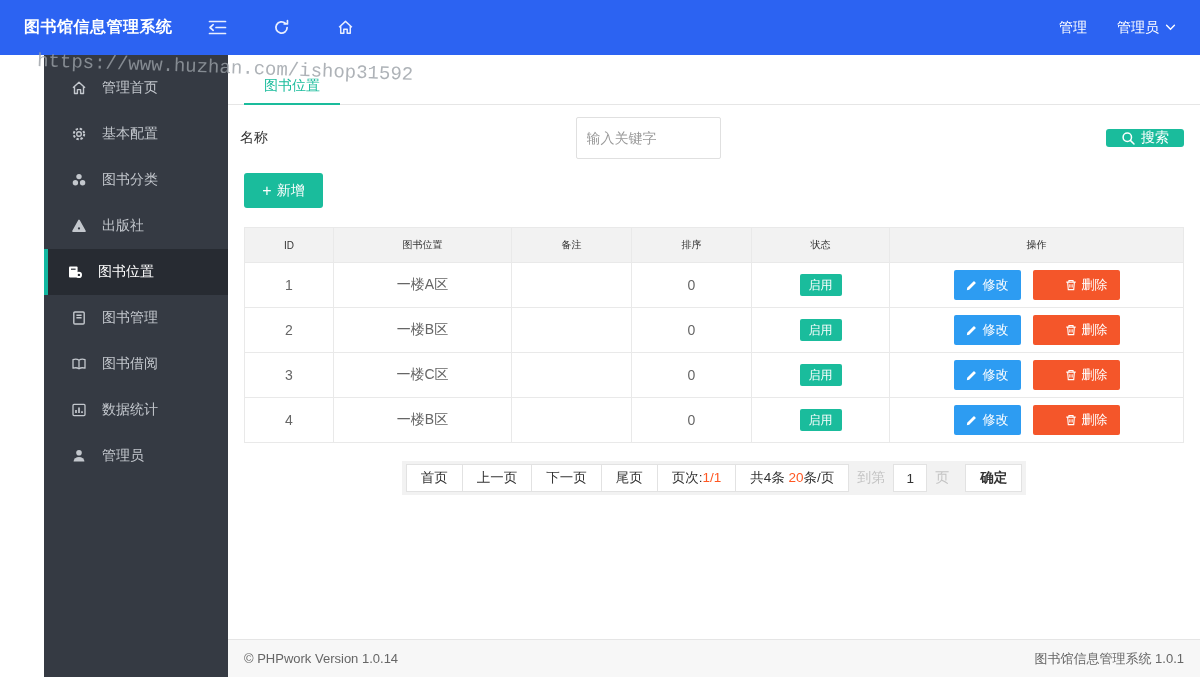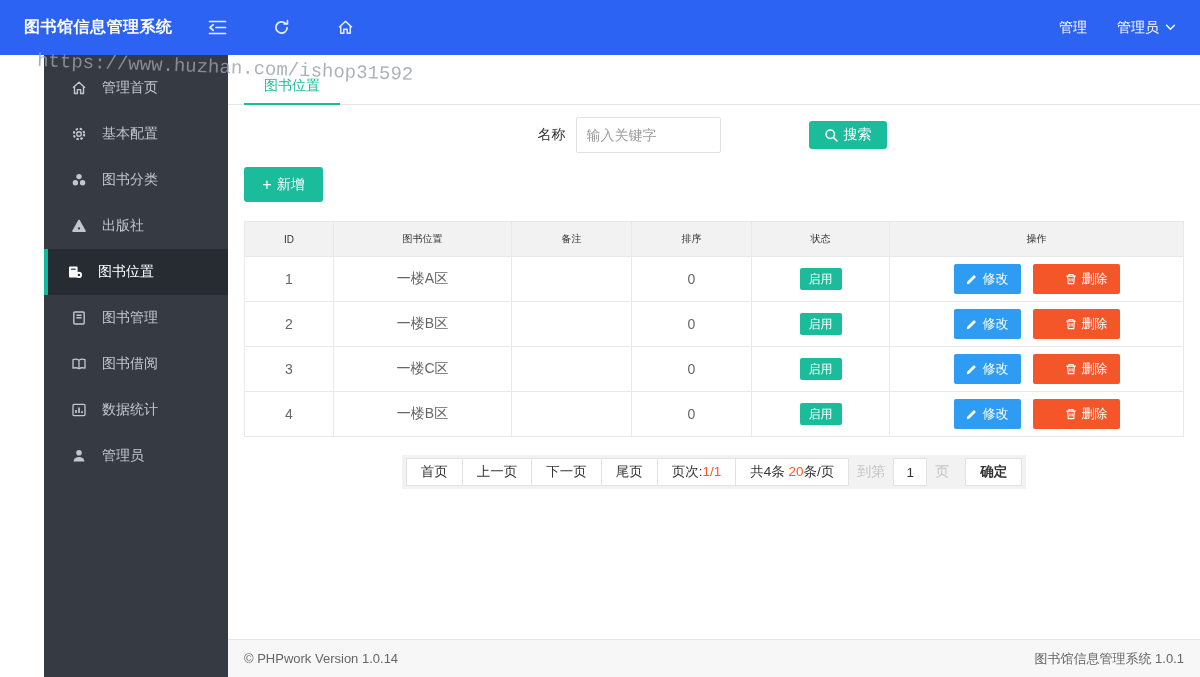--- a/index.html
+++ b/index.html
@@ -32,25 +32,25 @@
   .main{flex:1;display:flex;flex-direction:column;background:#fff;min-width:0;}
 
   
   .crumbs{padding:16px 16px 0 16px;font-size:14px;color:#999;}
   .crumbs .cur{color:#555;}
   .crumbs .sep{margin:0 8px;color:#bbb;}
   .tabbar{margin-top:10px;padding:0 16px;border-bottom:1px solid #e6e6e6;display:flex;}
   .tab{padding:0 20px;height:40px;line-height:40px;color:var(--teal);font-size:14px;border-bottom:2px solid var(--teal);margin-bottom:-1px;cursor:pointer;}
 
   
-  .search-row{display:flex;align-items:center;justify-content:center;padding:12px 16px 0 12px;}
+  .search-row{display:flex;align-items:center;justify-content:space-between;padding:12px 16px 0 12px;}
   .search-label{color:#333;margin-right:10px;}
-  .search-input{width:145px;height:36px;border:1px solid #e0e0e0;border-radius:2px;padding:0 10px;font-size:14px;color:#333;outline:none;font-family:inherit;}
+  .search-input{width:145px;height:42px;border:1px solid #e0e0e0;border-radius:2px;padding:0 10px;font-size:14px;color:#333;outline:none;font-family:inherit;}
   .search-input::placeholder{color:#9a9a9a;}
-  .btn-search{margin-left:88px;width:78px;height:28px;background:var(--teal);color:#fff;border:none;border-radius:3px;font-size:14px;cursor:pointer;display:flex;align-items:center;justify-content:center;gap:5px;font-family:inherit;}
+  .btn-search{margin-left:88px;width:78px;height:18px;background:var(--teal);color:#fff;border:none;border-radius:3px;font-size:14px;cursor:pointer;display:flex;align-items:center;justify-content:center;gap:5px;font-family:inherit;}
 
   
   .toolbar{padding:14px 16px 0 16px;}
   .btn-add{width:79px;height:35px;background:var(--teal);color:#fff;border:none;border-radius:3px;font-size:14px;cursor:pointer;display:inline-flex;align-items:center;justify-content:center;gap:5px;font-family:inherit;}
   .btn-add .plus{font-size:16px;line-height:1;}
 
   
   .table-wrap{padding:19px 16px 0 16px;}
   table{width:100%;border-collapse:collapse;table-layout:fixed;}
   th,td{border:1px solid var(--border);text-align:center;font-weight:normal;}

